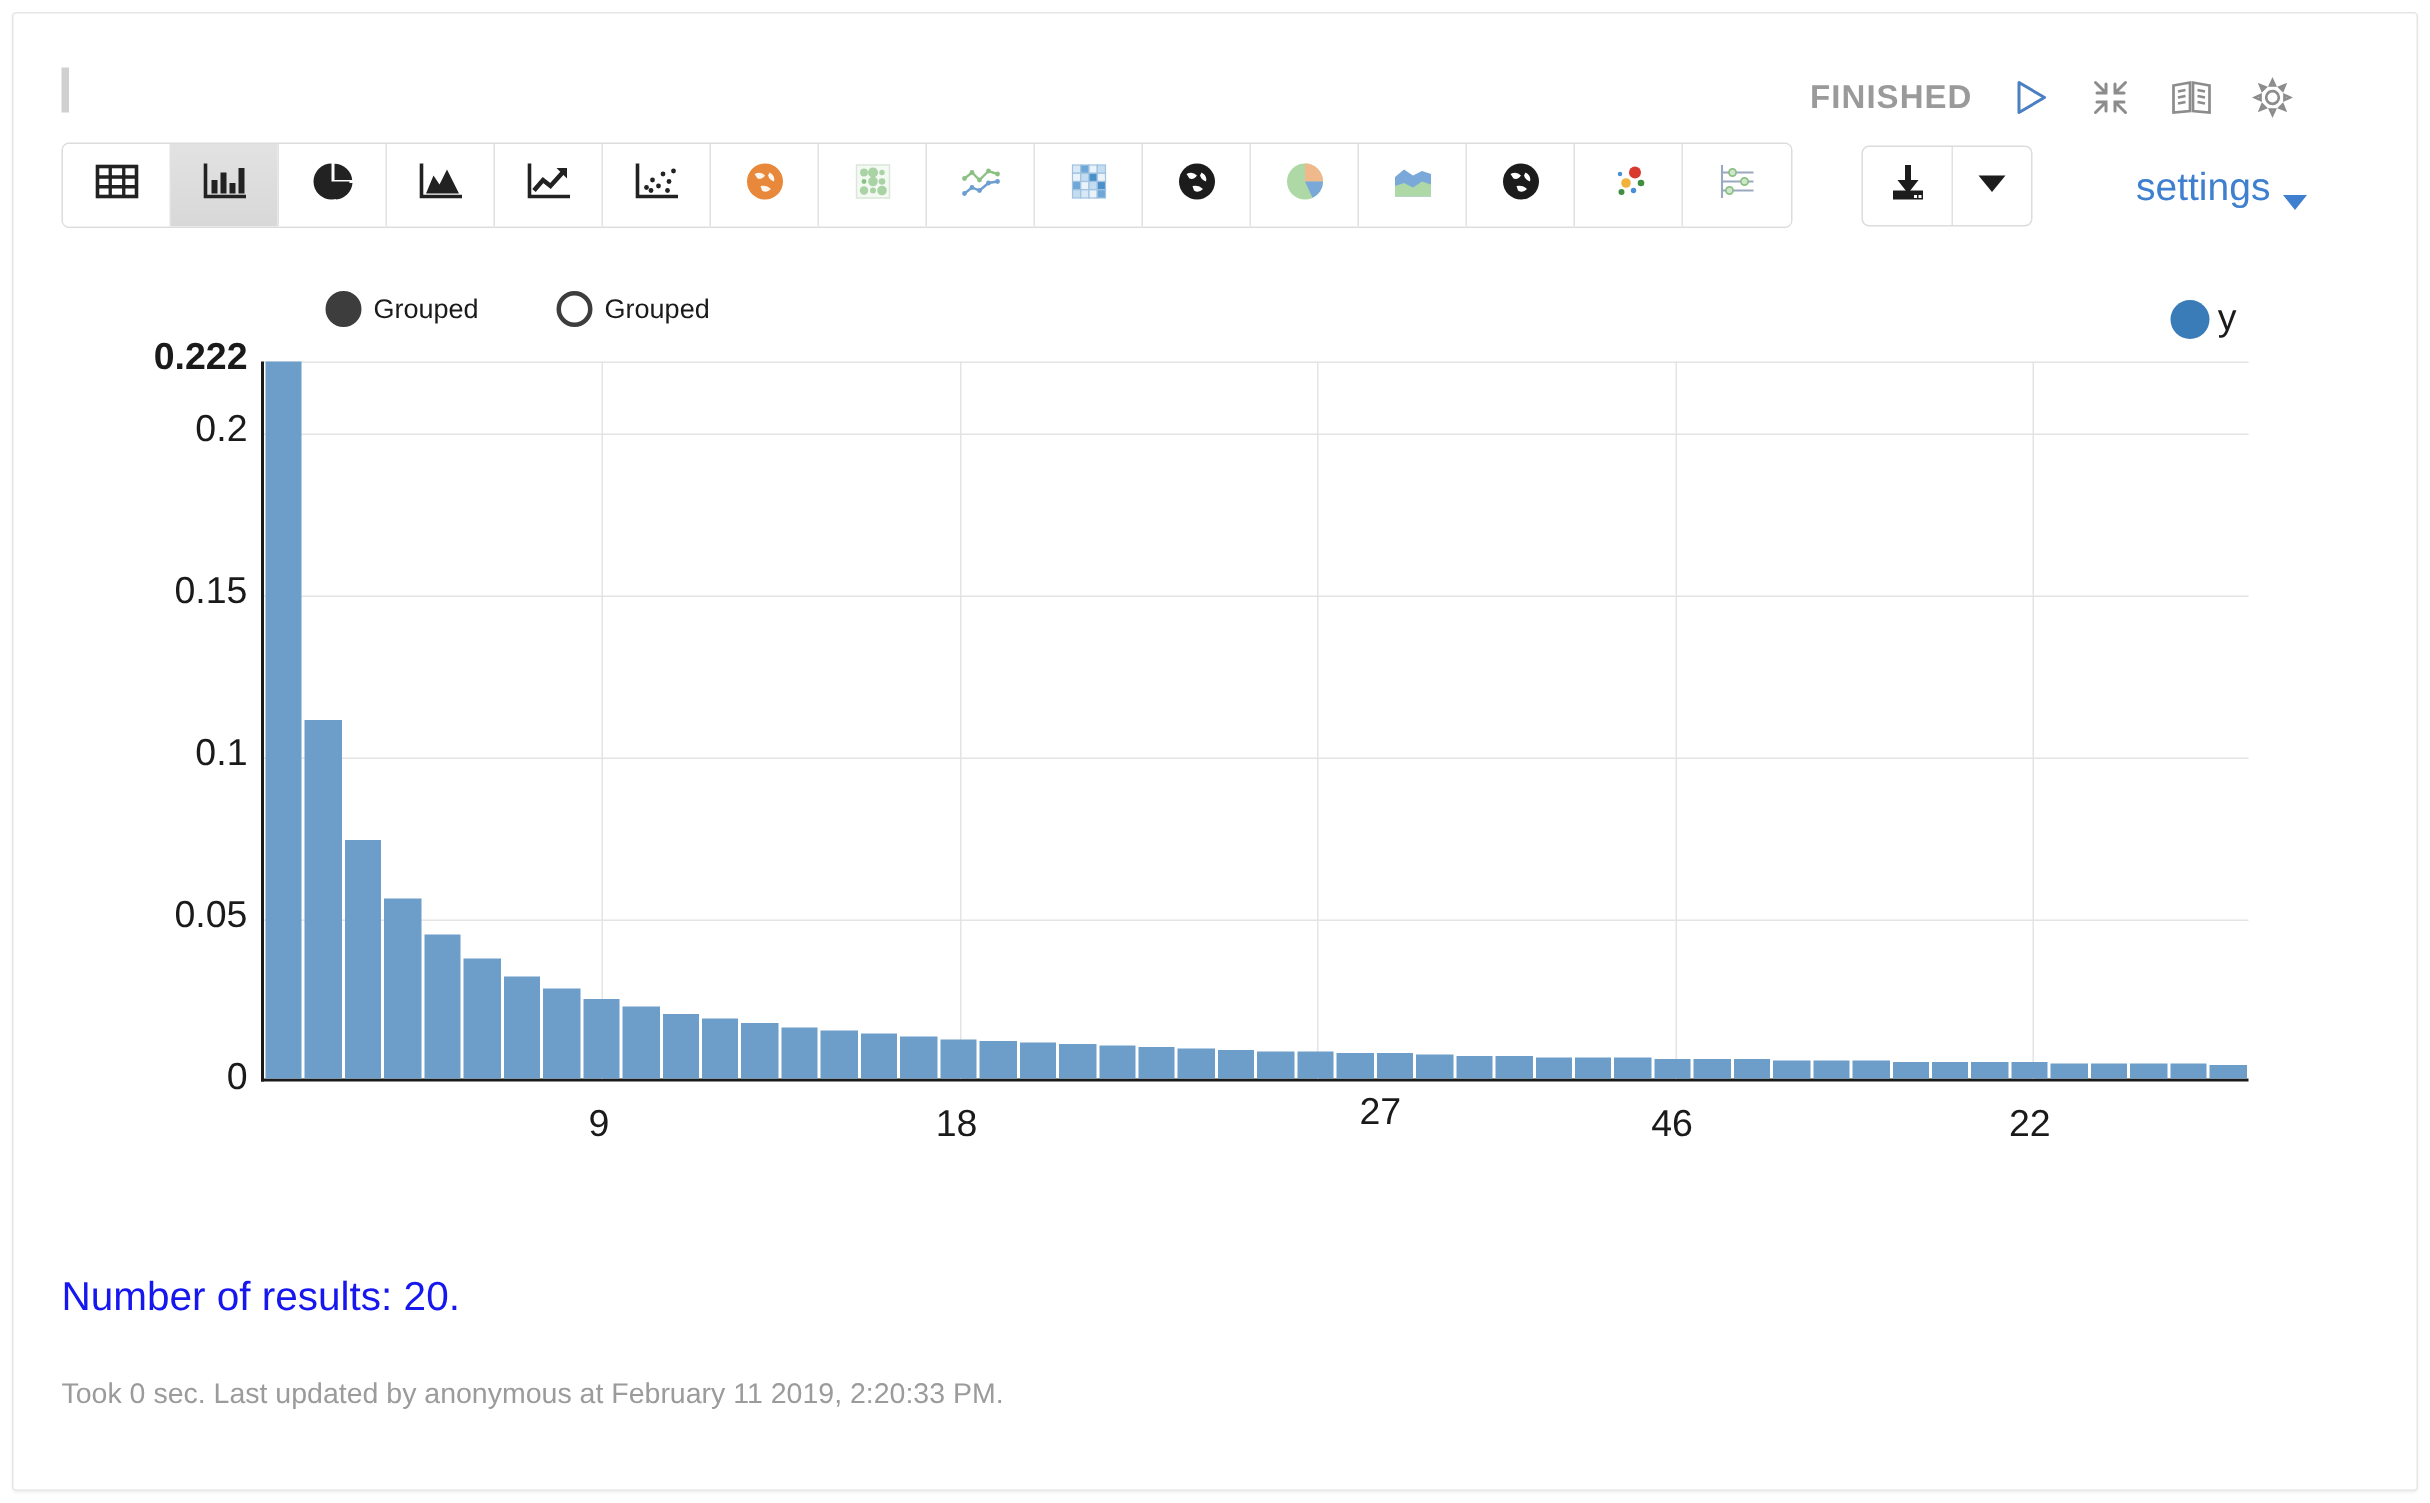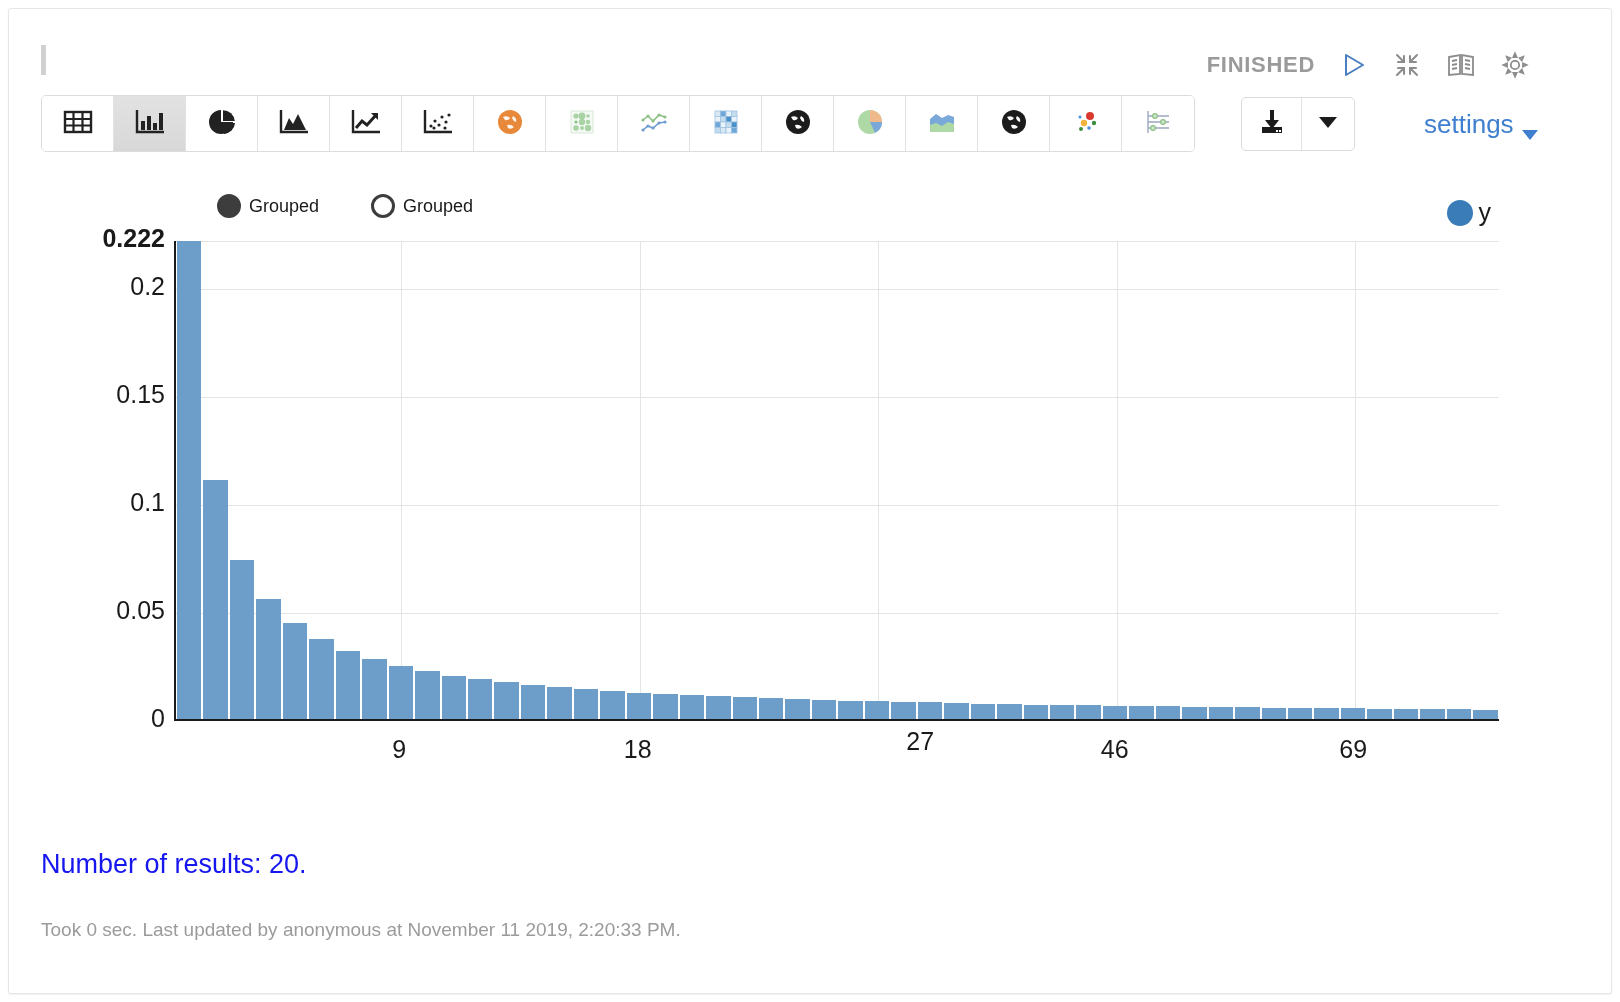--- a/index.html
+++ b/index.html
@@ -601,20 +601,20 @@
         <div class="ylabel" style="top: 139.113px;">0.15</div>
         <div class="ylabel" style="top: 247.076px;">0.1</div>
         <div class="ylabel" style="top: 355.038px;">0.05</div>
         <div class="ylabel" style="top: 463px;">0</div>
       </div>
     <div id="xlabels">
         <div class="xlabel" style="left: 390.25px; top: 494px;">9</div>
         <div class="xlabel" style="left: 628.75px; top: 494px;">18</div>
         <div class="xlabel" style="left: 867.25px; top: 486px; margin-left: 44px;">27</div>
         <div class="xlabel" style="left: 1105.75px; top: 494px;">46</div>
-        <div class="xlabel" style="left: 1344.25px; top: 494px;">69</div>
+        <div class="xlabel" style="left: 1344.25px; top: 494px;">22</div>
       </div>
   </div>
 
   <div class="result-text">Number of results: 20.</div>
-  <div class="footer-text">Took 0 sec. Last updated by anonymous at November 11 2019, 2:20:33 PM.</div>
+  <div class="footer-text">Took 0 sec. Last updated by anonymous at February 11 2019, 2:20:33 PM.</div>
 
 </div>
 
 </body></html>

